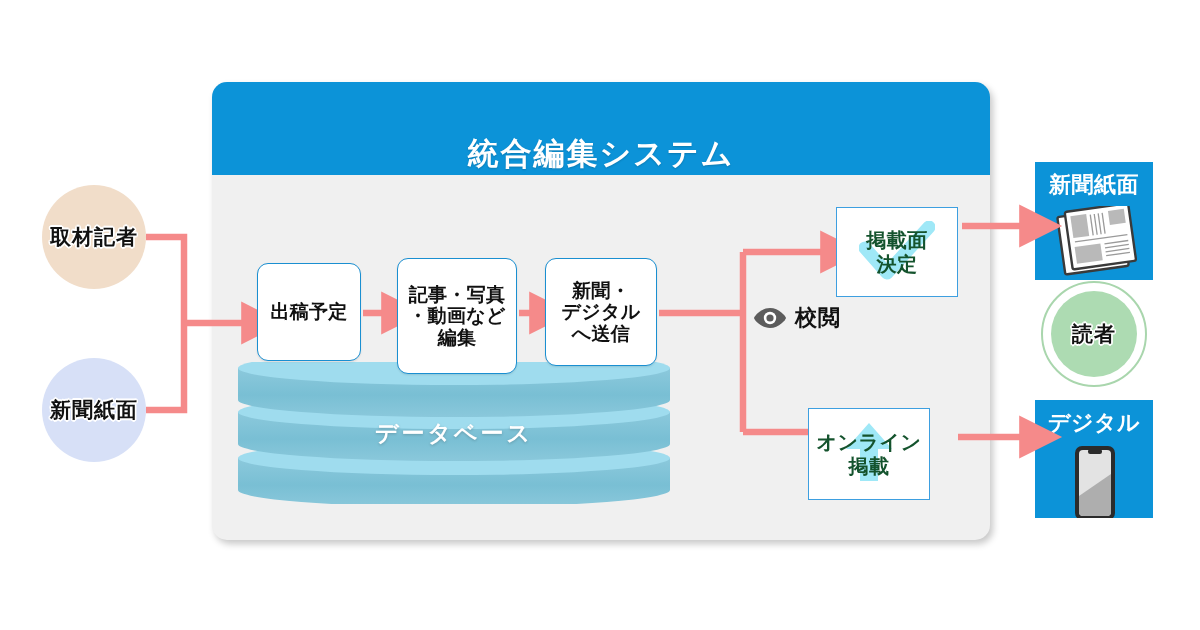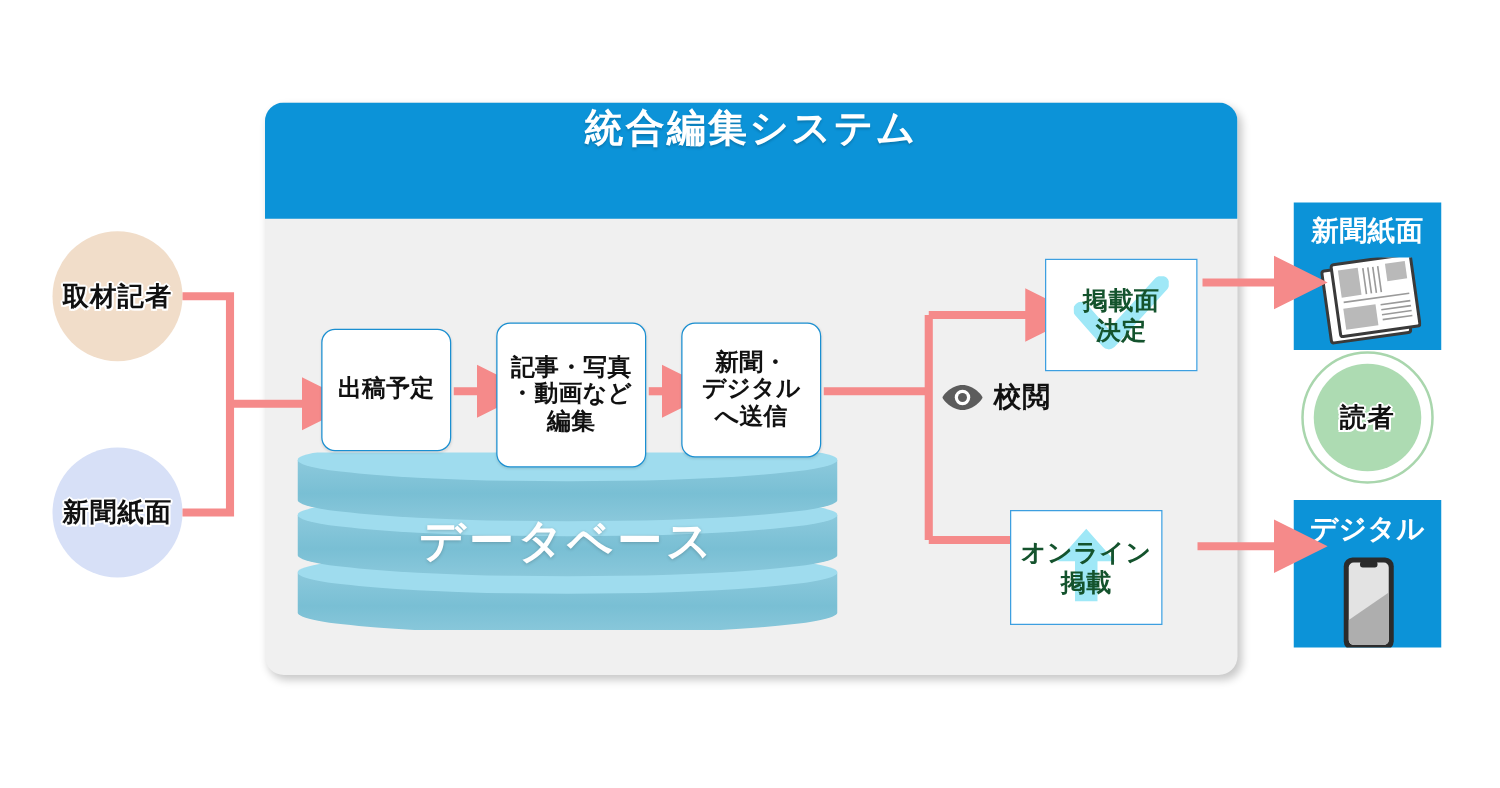--- a/index.html
+++ b/index.html
@@ -34,21 +34,21 @@
     box-shadow: 3px 4px 7px rgba(0,0,0,0.22);
     overflow: hidden;
   }
   .panel-header {
     position: absolute;
     left: 0; top: 0;
     width: 100%;
     height: 93px;
     background: #0c93d8;
     display: flex;
-    align-items: flex-start;
+    align-items: flex-end;
     justify-content: center;
   }
   .panel-title {
     color: #ffffff;
     font-size: 31px;
     font-weight: bold;
     letter-spacing: 2px;
     text-shadow: 0 1px 2px rgba(0,0,0,0.18);
   }
 
@@ -170,21 +170,21 @@
     z-index: 2;
   }
   .db-label {
     position: absolute;
     left: 0; top: 50%;
     transform: translateY(-50%);
     width: 100%;
     text-align: center;
     z-index: 9;
     color: #ffffff;
-    font-size: 36px;
+    font-size: 23px;
     font-weight: bold;
     letter-spacing: 3px;
     text-shadow: 0 1px 3px rgba(0,0,0,0.20);
   }
 
   
   .checkpoint {
     left: 752px; top: 303px;
     display: flex;
     align-items: center;

